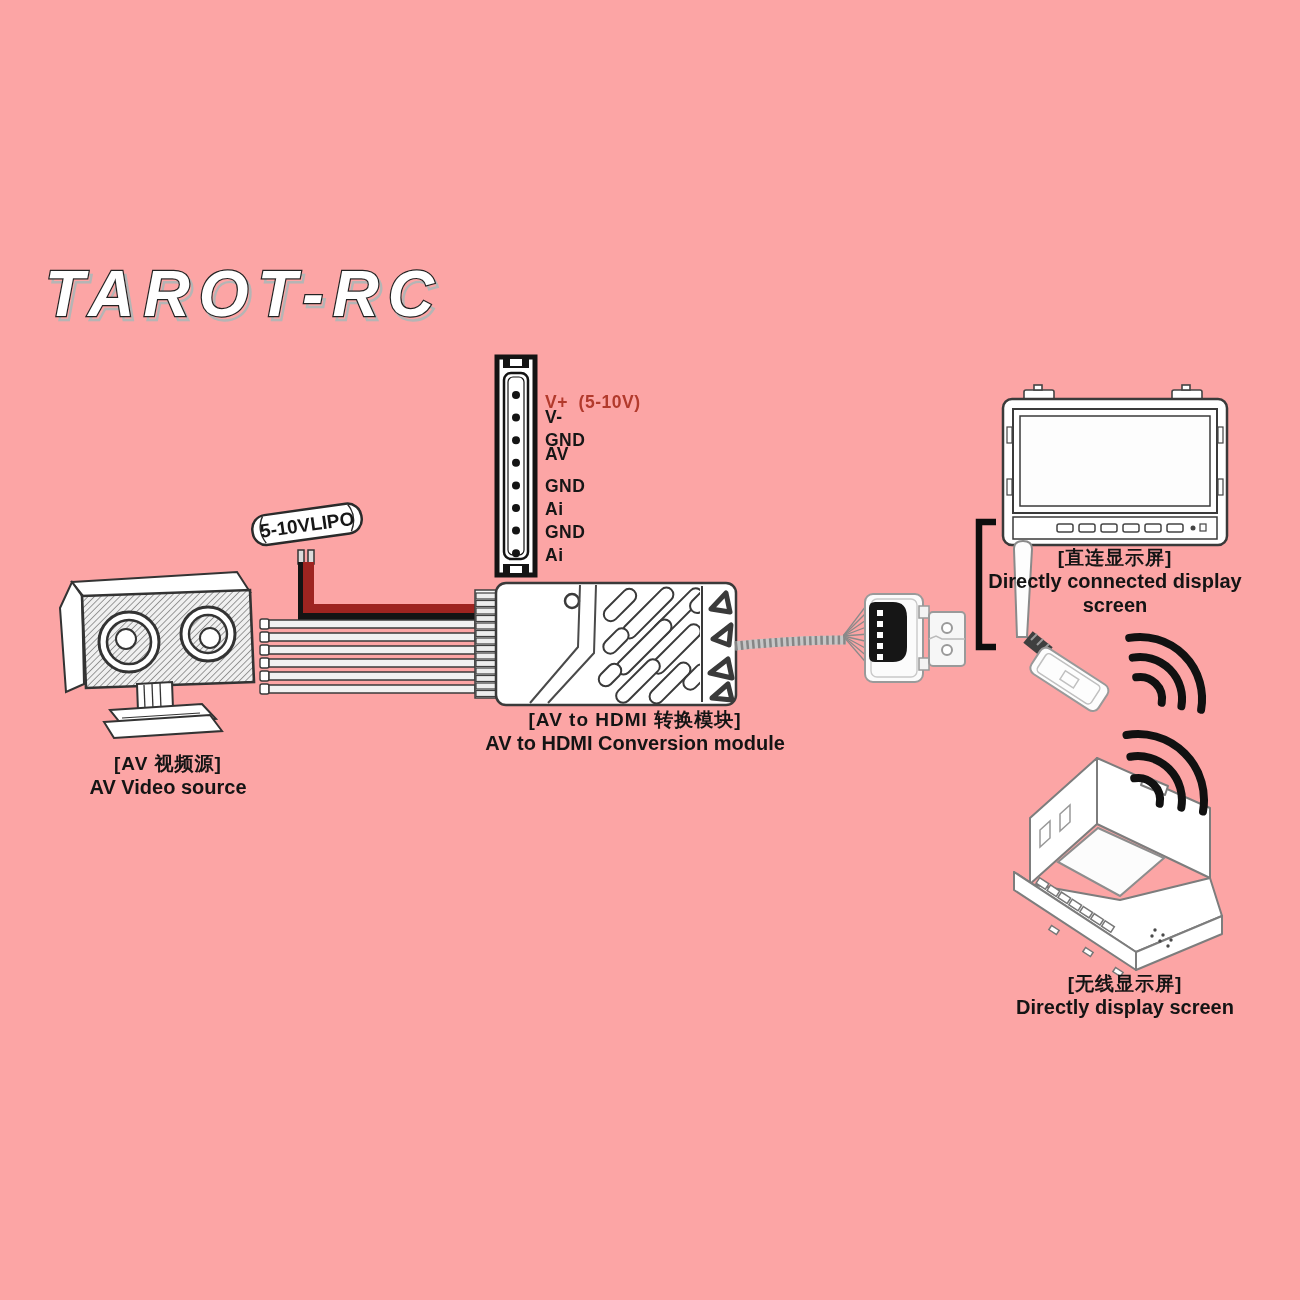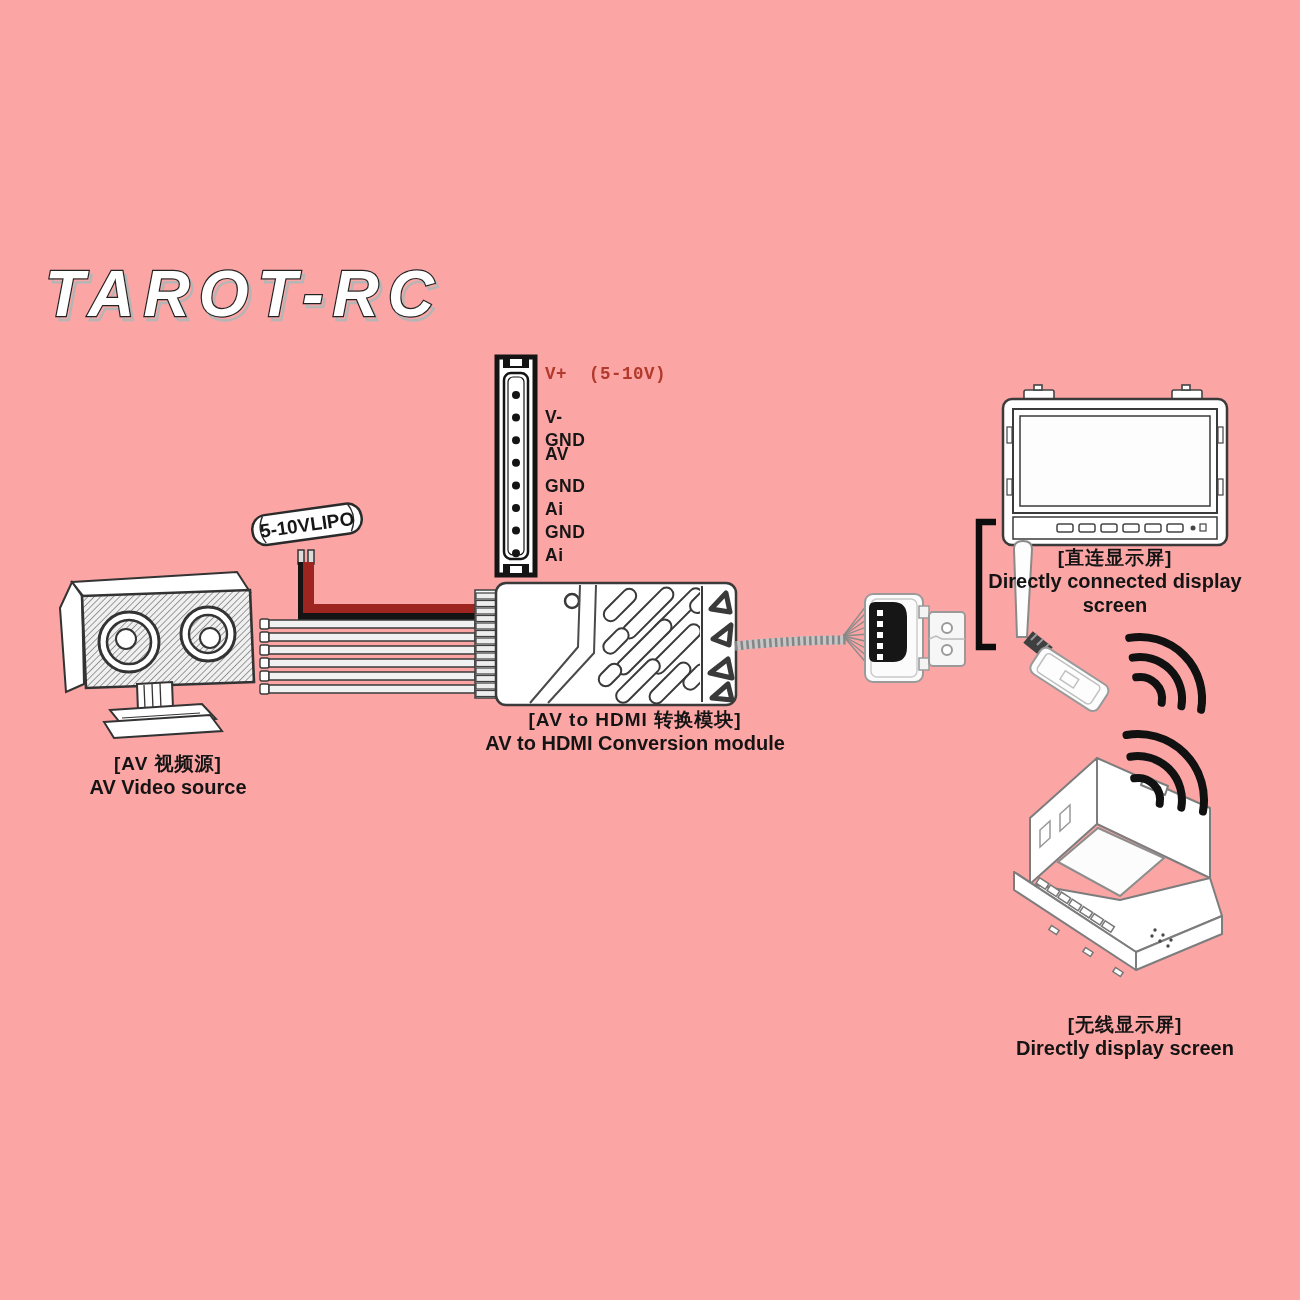--- a/index.html
+++ b/index.html
@@ -39,21 +39,21 @@
       <circle cx="25" cy="87.2" r="4"></circle>
         <circle cx="25" cy="109.8" r="4"></circle>
       <circle cx="25" cy="132.4" r="4"></circle>
         <circle cx="25" cy="155" r="4"></circle>
       <circle cx="25" cy="177.6" r="4"></circle>
         <circle cx="25" cy="200.2" r="4"></circle>
     </g>
   </svg>
 
   <div>
-    <span class="pinlabel v-red" style="top:364px;font-family:Liberation Mono, monospace;">V+  (5-10V)</span>
+    <span class="pinlabel v-red" style="top:392px;">V+  (5-10V)</span>
     <span class="pinlabel" style="top:407px;">V-</span>
     <span class="pinlabel" style="top:430px;">GND</span>
     <span class="pinlabel" style="top:444px;">AV</span>
     <span class="pinlabel" style="top:476px;">GND</span>
     <span class="pinlabel" style="top:499px;">Ai</span>
     <span class="pinlabel" style="top:522px;">GND</span>
     <span class="pinlabel" style="top:545px;">Ai</span>
   </div>
 
   <svg class="abs" style="left:248px;top:502px;transform:rotate(-8deg);" width="122" height="44" viewBox="0 0 122 44">
@@ -314,18 +314,18 @@
     <span class="zh">[AV to HDMI 转换模块]</span>
     <span class="en">AV to HDMI Conversion module</span>
   </div>
 
   <div class="lbl" style="left:975px;top:546px;width:280px;">
     <span class="zh">[直连显示屏]</span>
     <span class="en">Directly connected display screen</span>
   </div>
 
 
-  <div class="lbl" style="left:985px;top:972px;width:280px;margin-top:41px;">
+  <div class="lbl" style="left:985px;top:972px;width:280px;">
     <span class="zh">[无线显示屏]</span>
     <span class="en">Directly display screen</span>
   </div>
 
 </div>
 
 </body></html>

